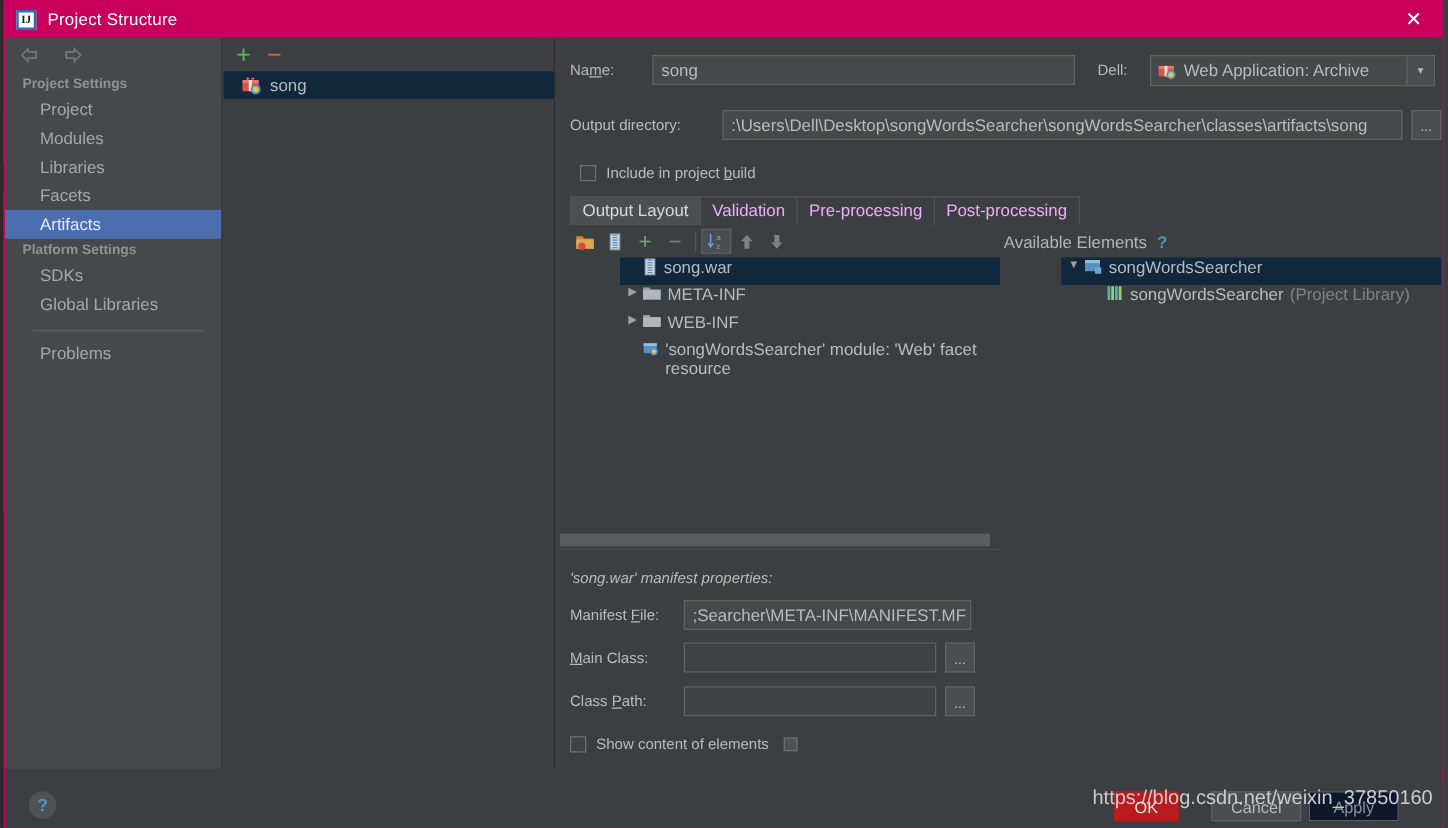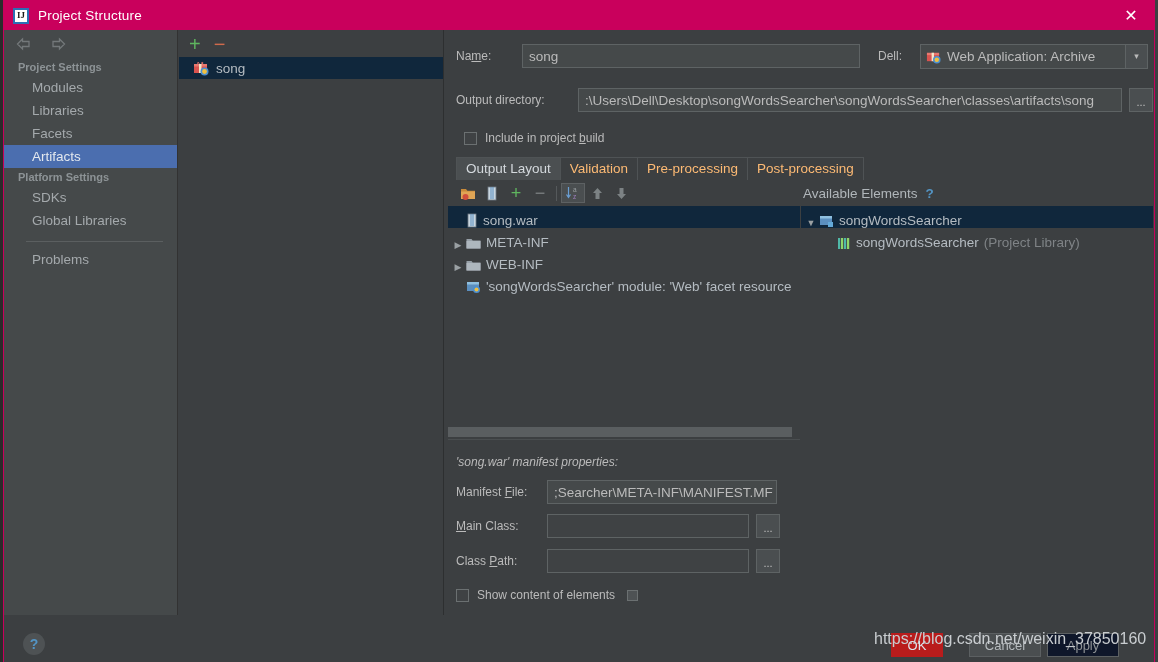--- a/index.html
+++ b/index.html
@@ -154,21 +154,21 @@
   .cbx {
     width: 13px; height: 13px;
     background: #3f4244; border: 1px solid #6b7071;
     display: inline-block; cursor: pointer;
   }
 
   
   #tabs { display: flex; align-items: flex-end; height: 23px; }
   .tab {
     padding: 2px 9px 3px 9px; font-size: 13.5px;
-    color: #fdba74; cursor: pointer;
+    color: #f0abfc; cursor: pointer;
     border: 1px solid #4f5355; border-bottom: none;
     background: #3c3f41; height: 23px; line-height: 17px;
     margin-right: -1px;
   }
   .tab.active { background: #4b4f51; color: #d4d9dd; }
 
   
   #tree-toolbar { height: 22px; display: flex; align-items: center; gap: 0px; padding-left: 6px; position: relative; }
   .ttb { width: 24px; height: 20px; display: flex; align-items: center; justify-content: center; cursor: pointer; }
   .ttb.boxed { border: 1px solid #5d6163; background: #4a4e50; }
@@ -182,22 +182,22 @@
   #tree-area { position: relative; height: 218px; }
   #left-tree {
     position: absolute; left: 2px; top: 0; width: 352px; height: 218px;
     background: #3c3f41;
   }
   #right-tree {
     position: absolute; left: 355px; top: 0; width: 352px; height: 218px;
     background: #3c3f41;
   }
   .tree-row {
-    height: 22px; display: flex; align-items: flex-end; cursor: pointer;
-    font-size: 13.5px; color: #b5bcc2;
+    height: 22px; display: flex; align-items: flex-start; cursor: pointer;
+    font-size: 13.5px; color: #b5bcc2; margin-left: 48px;
   }
   .tree-row.sel { background: #10273c; }
   .tri {
     width: 16px; text-align: center; color: #9aa0a3; font-size: 9px;
     flex: 0 0 16px;
   }
   .tree-row .txt { margin-left: 5px; }
   .dim { color: #7f8386; }
 
   
@@ -274,20 +274,21 @@
       <div id="nav-arrows">
         <svg class="nav-arrow" viewBox="0 0 18 16">
           <path d="M7.5 3 L2.5 8 L7.5 13 L7.5 10.5 L14 10.5 L14 5.5 L7.5 5.5 Z" fill="none" stroke="#73787a" stroke-width="1.3"></path>
         </svg>
         <svg class="nav-arrow" viewBox="0 0 18 16">
           <path d="M10.5 3 L15.5 8 L10.5 13 L10.5 10.5 L4 10.5 L4 5.5 L10.5 5.5 Z" fill="none" stroke="#73787a" stroke-width="1.3"></path>
         </svg>
       </div>
 
       <div class="section-header">Project Settings</div>
+      <div class="nav-item">Project</div>
       <div class="nav-item">Modules</div>
       <div class="nav-item">Libraries</div>
       <div class="nav-item">Facets</div>
       <div class="nav-item selected">Artifacts</div>
 
       <div class="section-header">Platform Settings</div>
       <div class="nav-item">SDKs</div>
       <div class="nav-item">Global Libraries</div>
 
       <div id="nav-divider"></div>

